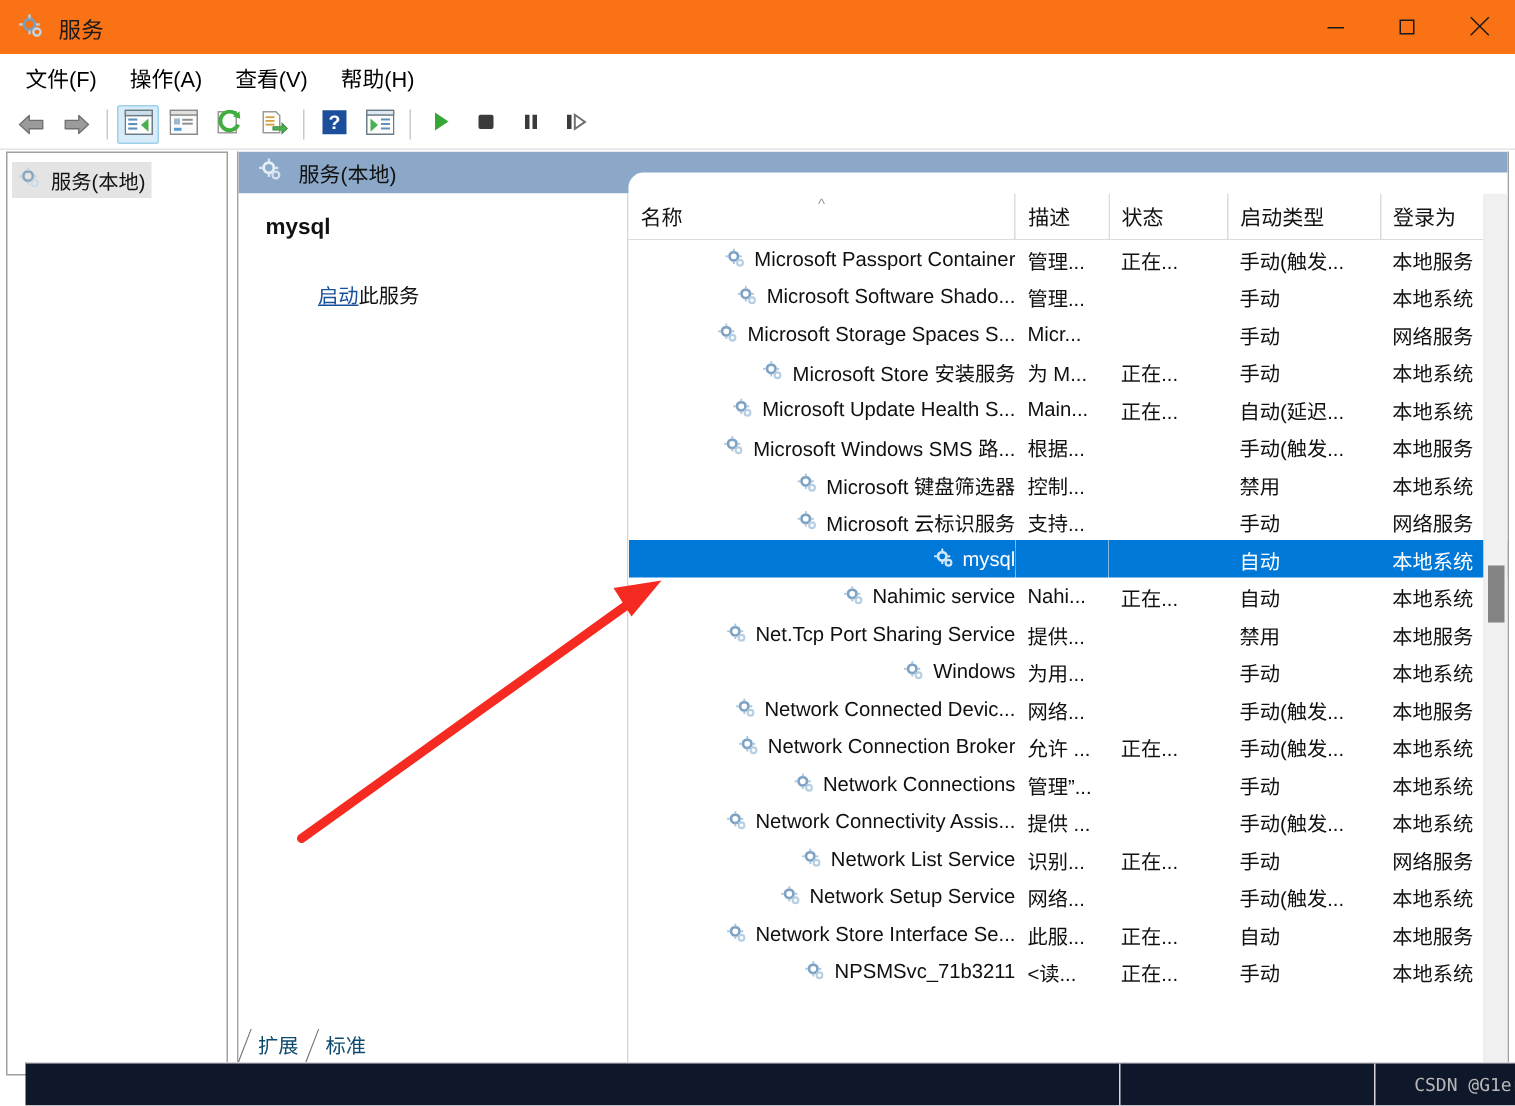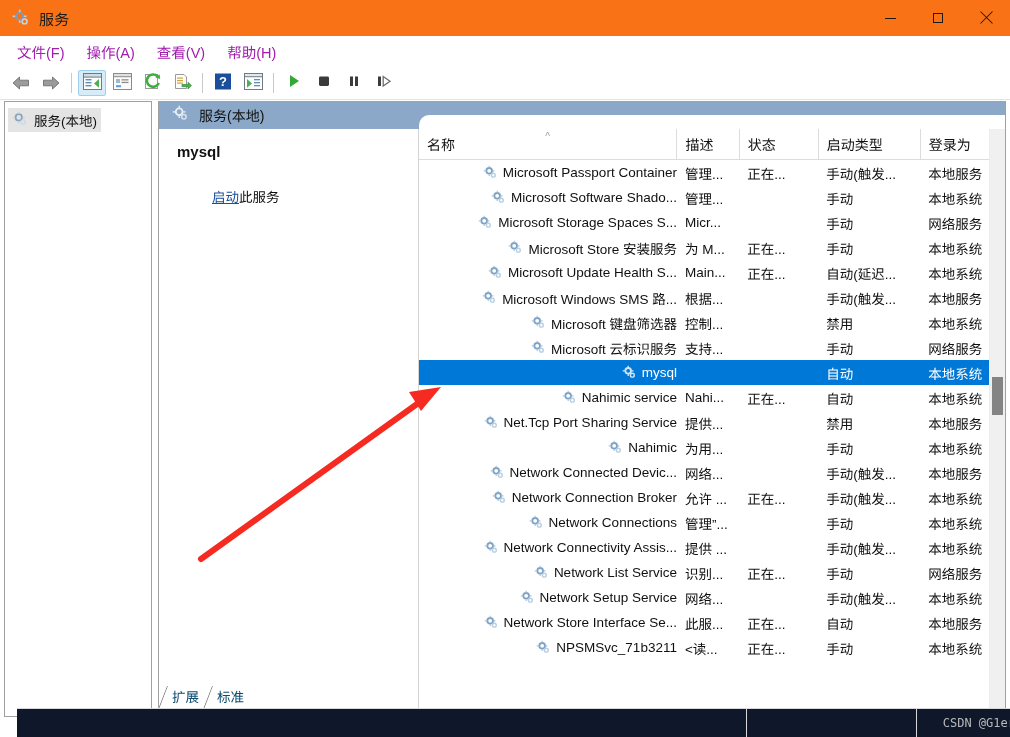--- a/index.html
+++ b/index.html
@@ -91,21 +91,21 @@
     position: absolute;
     left: 0; top: 38px;
     width: 1010px; height: 26px;
     display: flex;
     align-items: center;
     background: #ffffff;
   }
   .menu-item {
     padding: 3px 11px;
     font-size: 14.5px;
-    color: #a21caf;
+    color: #000000;
     cursor: default;
     white-space: nowrap;
   }
   .menu-item:first-child { margin-left: 6px; }
 
   
   .toolbar {
     position: absolute;
     left: 0; top: 66px;
     width: 1010px; height: 33px;
@@ -951,21 +951,21 @@
   <g fill="#a9c6de">
     <rect x="6.7" y="0.9" width="1.5" height="2.2"></rect>
     <rect x="6.7" y="11.0" width="1.5" height="2.2"></rect>
     <rect x="0.9" y="6.3" width="2.2" height="1.5"></rect>
     <rect x="11.6" y="6.3" width="2.2" height="1.5"></rect>
   </g>
   <g fill="none" stroke="#b7cfe2" stroke-width="1.7">
                           <circle cx="12.4" cy="12.2" r="2.3"></circle>
                         </g>
 </svg>
-                      <span class="nm">Nahimic</span>
+                      <span class="nm">Windows</span>
                     </span>
                   </td>
                   <td>为用...</td>
                   <td></td>
                   <td>手动</td>
                   <td>本地系统</td>
                   <td></td>
                 </tr>
                 <tr>
                   <td class="c-name">

